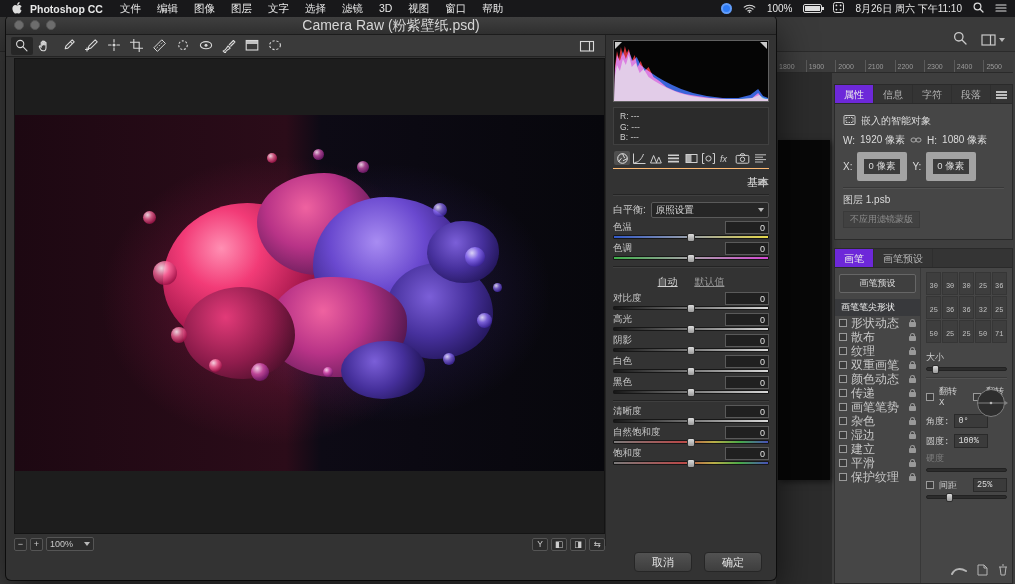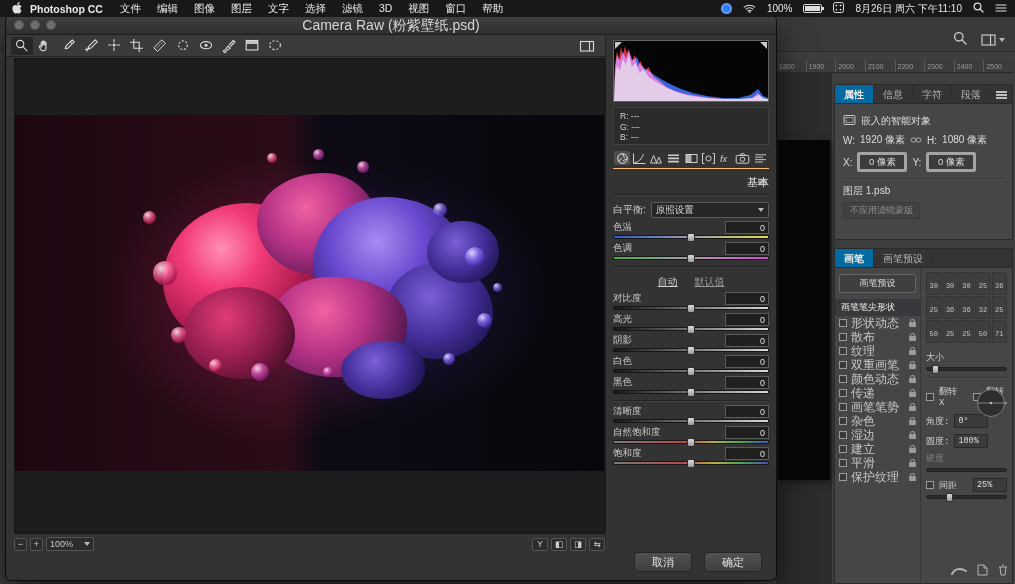--- a/index.html
+++ b/index.html
@@ -26,30 +26,30 @@
   .ruler { position:absolute; top:60px; left:776px; right:2px; height:13px; background:#3c3c3c;
            border-bottom:1px solid #2a2a2a; display:flex; overflow:hidden; }
   .ruler span { flex:1; font-size:7px; color:#9b9b9b; border-left:1px solid #5a5a5a; padding-left:2px; line-height:13px; }
   .canvas-strip { position:absolute; top:73px; left:776px; width:56px; bottom:0; background:#2c2c2c; }
   .doc-rect { position:absolute; left:2px; top:67px; width:52px; height:340px; background:#070707; box-shadow:2px 2px 6px rgba(0,0,0,.5); }
 
   .panels { position:absolute; top:80px; left:834px; right:2px; bottom:0; }
   .panel { position:absolute; left:0; right:0; background:#464646; border:1px solid #2a2a2a; }
   .panel-tabs { height:19px; background:#343434; display:flex; align-items:stretch; border-bottom:1px solid #2a2a2a; position:relative; }
   .ptab { padding:0 9px; line-height:19px; font-size:10px; color:#b5b5b5; border-right:1px solid #2e2e2e; }
-  .ptab.active { background:#0369a1; color:#ececec;font-weight:bold; }
+  .ptab.active { background:#6d28d9; color:#ececec; }
   .panel-menu { position:absolute; right:5px; top:6px; color:#bdbdbd; font-size:9px; letter-spacing:1px; }
   .hamburger { width:11px; height:8px; border-top:2px solid #bdbdbd; border-bottom:2px solid #bdbdbd; position:relative; }
   .hamburger::after { content:""; position:absolute; left:0; right:0; top:1px; height:2px; background:#bdbdbd; }
 
   .props { top:4px; height:156px; }
   .props-body { padding:5px 8px; font-size:10px; color:#dcdcdc; }
   .prow { display:flex; align-items:center; gap:5px; margin-top:5px; }
-  .pbox { display:inline-block; width:50px; height:20px; background:#3b3b3b; border:3px solid #a3a3a3;
-          border-radius:2px; font-size:9.5px; color:#ddd; line-height:13px; padding:0 4px;text-align:center; }
+  .pbox { display:inline-block; width:50px; height:29px; background:#3b3b3b; border:7px solid #a3a3a3;
+          border-radius:2px; font-size:9.5px; color:#ddd; line-height:13px; padding:0 4px; }
   .pdivider { border-top:1px solid #383838; border-bottom:1px solid #525252; margin:6px 0 2px; }
   .disabled-note { display:inline-block; border:1px solid #3a3a3a; background:#414141; color:#8d8d8d;
                    font-size:9px; padding:1px 6px; margin-top:4px; }
   .btn-col { display:flex; flex-direction:column; align-items:flex-end; gap:4px; margin:5px 14px 0 0; }
   .ps-btn { display:inline-block; background:linear-gradient(#595959,#4a4a4a); border:1px solid #2f2f2f;
             border-radius:3px; color:#e6e6e6; font-size:9.5px; padding:2px 10px; }
 
   .brush { top:168px; bottom:0; }
   .brush-body { display:flex; height:calc(100% - 19px); position:relative; }
   .brush-left { width:86px; border-right:1px solid #383838; padding-top:4px; }

